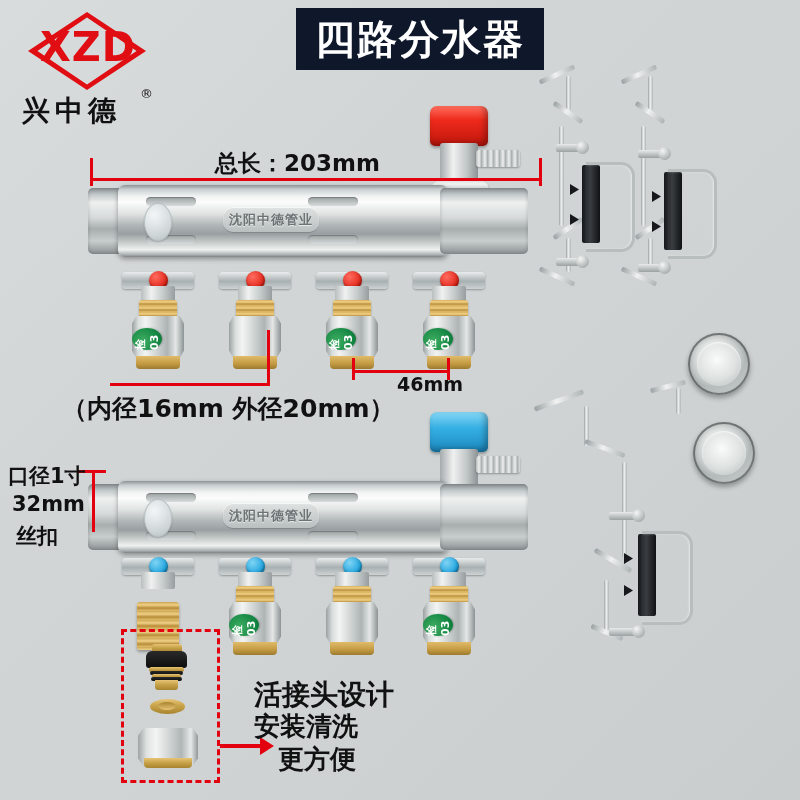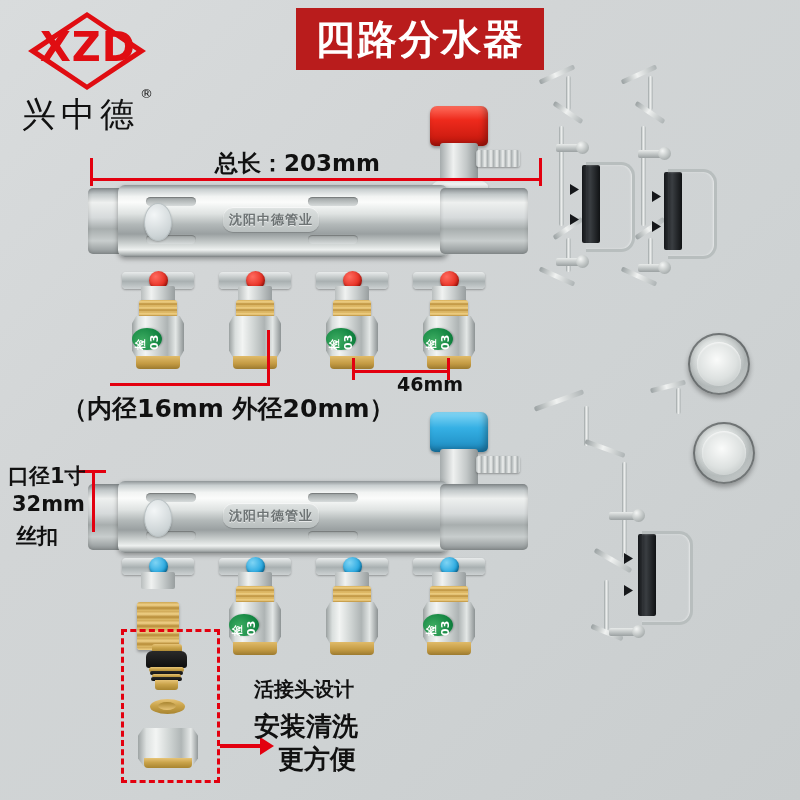--- a/index.html
+++ b/index.html
@@ -18,28 +18,28 @@
     position:absolute;left:10px;top:4px;width:118px;height:78px;
     background:#e00d12;
     clip-path:polygon(50% 0,100% 50%,50% 100%,0 50%, 50% 0, 50% 7%, 8% 50%, 50% 93%, 92% 50%, 50% 7%, 50% 0);
   }
   .xzd{
     position:absolute;left:20px;top:16px;width:100px;text-align:center;
     font-size:40px;font-weight:700;color:#e00d12;letter-spacing:1px;
     font-family:"DejaVu Sans","Liberation Sans",sans-serif;
   }
   .cnbrand{
-    position:absolute;left:4px;top:84px;font-size:34px;font-weight:400;color:#111;
+    position:absolute;left:4px;top:84px;font-size:28px;font-weight:700;color:#111;
     letter-spacing:5px;font-family:"DejaVu Sans",sans-serif;
   }
   .reg{position:absolute;left:122px;top:78px;font-size:13px;color:#111;}
 
   
   #banner{
-    left:296px;top:8px;width:248px;height:62px;background:#b91c1c;
+    left:296px;top:8px;width:248px;height:62px;background:#0f172a;
     display:flex;align-items:center;justify-content:center;
   }
   #banner span{
     color:#fff;font-size:40px;font-weight:700;letter-spacing:2px;
     font-family:"DejaVu Sans",sans-serif;
   }
 
   
   .pipe{
     border-radius:7px;
@@ -449,17 +449,17 @@
 
   <div class="partbrass" style="left:150px;top:699px;width:35px;height:15px;border-radius:50%;"></div>
   <div class="abs" style="left:158px;top:702px;width:18px;height:8px;border-radius:50%;background:linear-gradient(to bottom,#a8842f,#e7c477);"></div>
 
   <div class="parthex" style="left:138px;top:728px;width:60px;height:38px;"></div>
   <div class="partbrass" style="left:144px;top:758px;width:48px;height:10px;border-radius:0 0 4px 4px;"></div>
 
   <div class="arrowline" style="left:220px;top:744px;width:42px;"></div>
   <div class="arrowhead" style="left:260px;top:737px;"></div>
 
-  <div class="cntext" style="left:254px;top:676px;font-size:20px;">活接头设计</div>
+  <div class="cntext" style="left:254px;top:676px;font-size:28px;">活接头设计</div>
   <div class="cntext" style="left:278px;top:742px;font-size:26px;">更方便</div>
   <div class="cntext" style="left:254px;top:709px;font-size:26px;">安装清洗</div>
 
 </div>
 
 </body></html>

